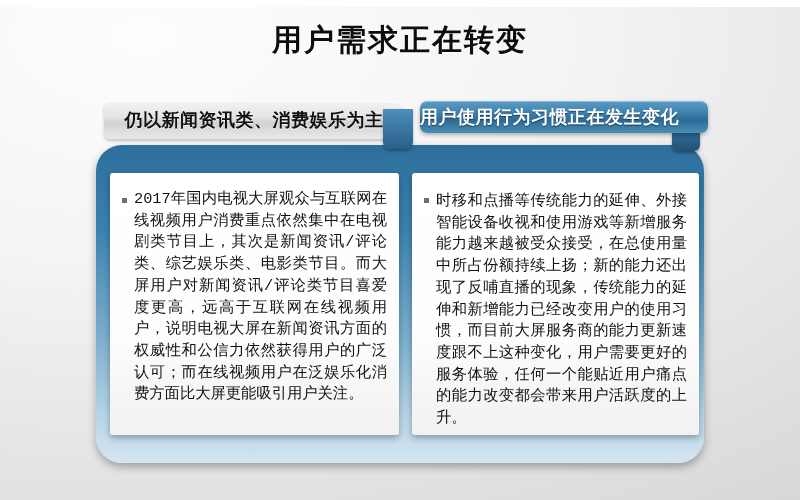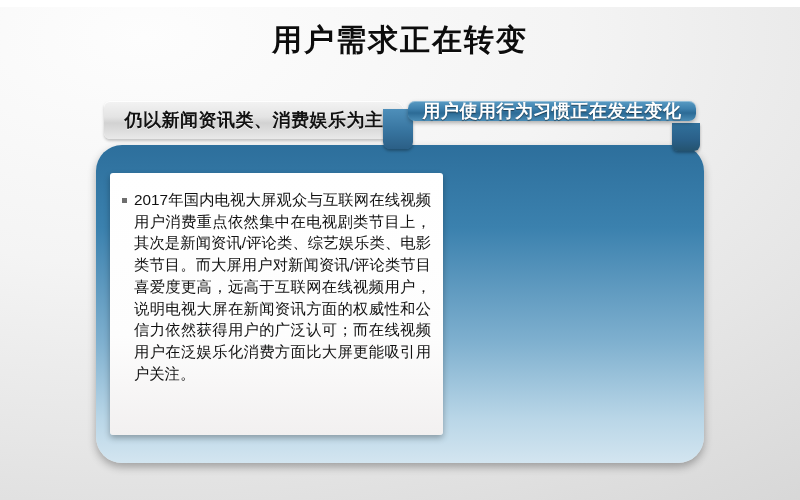--- a/index.html
+++ b/index.html
@@ -82,30 +82,30 @@
     height: 40px;
     background: linear-gradient(to bottom, #4e8fba 0%, #37749f 55%, #2b5f86 100%);
     border-radius: 0 0 7px 7px;
     box-shadow: 0 2px 3px rgba(0,0,0,0.3);
     z-index: 1;
   }
 
   
   #banner-right {
     position: absolute;
-    left: 408px;
+    left: 420px;
     top: 0;
     width: 288px;
-    height: 20px;
+    height: 32px;
     border-radius: 7px 7px 7px 7px;
     background: linear-gradient(to bottom, #5a9cc4 0%, #3e81ae 38%, #2c6b96 60%, #4b8db6 100%);
     box-shadow: 0 2px 4px rgba(0,0,0,0.3), inset 0 1px 0 rgba(255,255,255,0.35);
     display: flex;
     align-items: center;
-    justify-content: center;
+    justify-content: flex-start;
     z-index: 3;
   }
   #banner-right-label {
     font-size: 18px;
     font-weight: bold;
     color: #ffffff;
     letter-spacing: 0.5px;
     white-space: nowrap;
     text-shadow: 0 1px 1px rgba(0,0,0,0.5);
   }
@@ -140,22 +140,23 @@
     background: linear-gradient(to bottom, #ffffff 0%, #fdfdfd 62%, #f2f0f0 100%);
     border-radius: 3px;
     box-shadow: 0 3px 6px rgba(0,0,0,0.30);
     box-sizing: border-box;
     padding: 16px 12px 12px 10px;
     overflow: hidden;
   }
   #panel-left {
     left: 110px;
     top: 166px;
-    width: 333px;
+    width: 289px;
     height: 262px;
+    font-family: Liberation Mono, monospace;
   }
   #panel-right {
     left: 412px;
     top: 166px;
     width: 287px;
     height: 262px;
   }
 
   .bullet-item {
     display: flex;
@@ -205,14 +206,20 @@
 
   <div id="blue-frame"></div>
 
   <div id="panel-left" class="panel">
     <div class="bullet-item">
       <span class="bullet-marker"></span>
       <span class="bullet-text">2017年国内电视大屏观众与互联网在线视频用户消费重点依然集中在电视剧类节目上，其次是新闻资讯/评论类、综艺娱乐类、电影类节目。而大屏用户对新闻资讯/评论类节目喜爱度更高，远高于互联网在线视频用户，说明电视大屏在新闻资讯方面的权威性和公信力依然获得用户的广泛认可；而在线视频用户在泛娱乐化消费方面比大屏更能吸引用户关注。</span>
     </div>
   </div>
 
+  <div id="panel-right" class="panel">
+    <div class="bullet-item">
+      <span class="bullet-marker"></span>
+      <span class="bullet-text">时移和点播等传统能力的延伸、外接智能设备收视和使用游戏等新增服务能力越来越被受众接受，在总使用量中所占份额持续上扬；新的能力还出现了反哺直播的现象，传统能力的延伸和新增能力已经改变用户的使用习惯，而目前大屏服务商的能力更新速度跟不上这种变化，用户需要更好的服务体验，任何一个能贴近用户痛点的能力改变都会带来用户活跃度的上升。</span>
+    </div>
+  </div>
 
 </div>
 
 </body></html>

